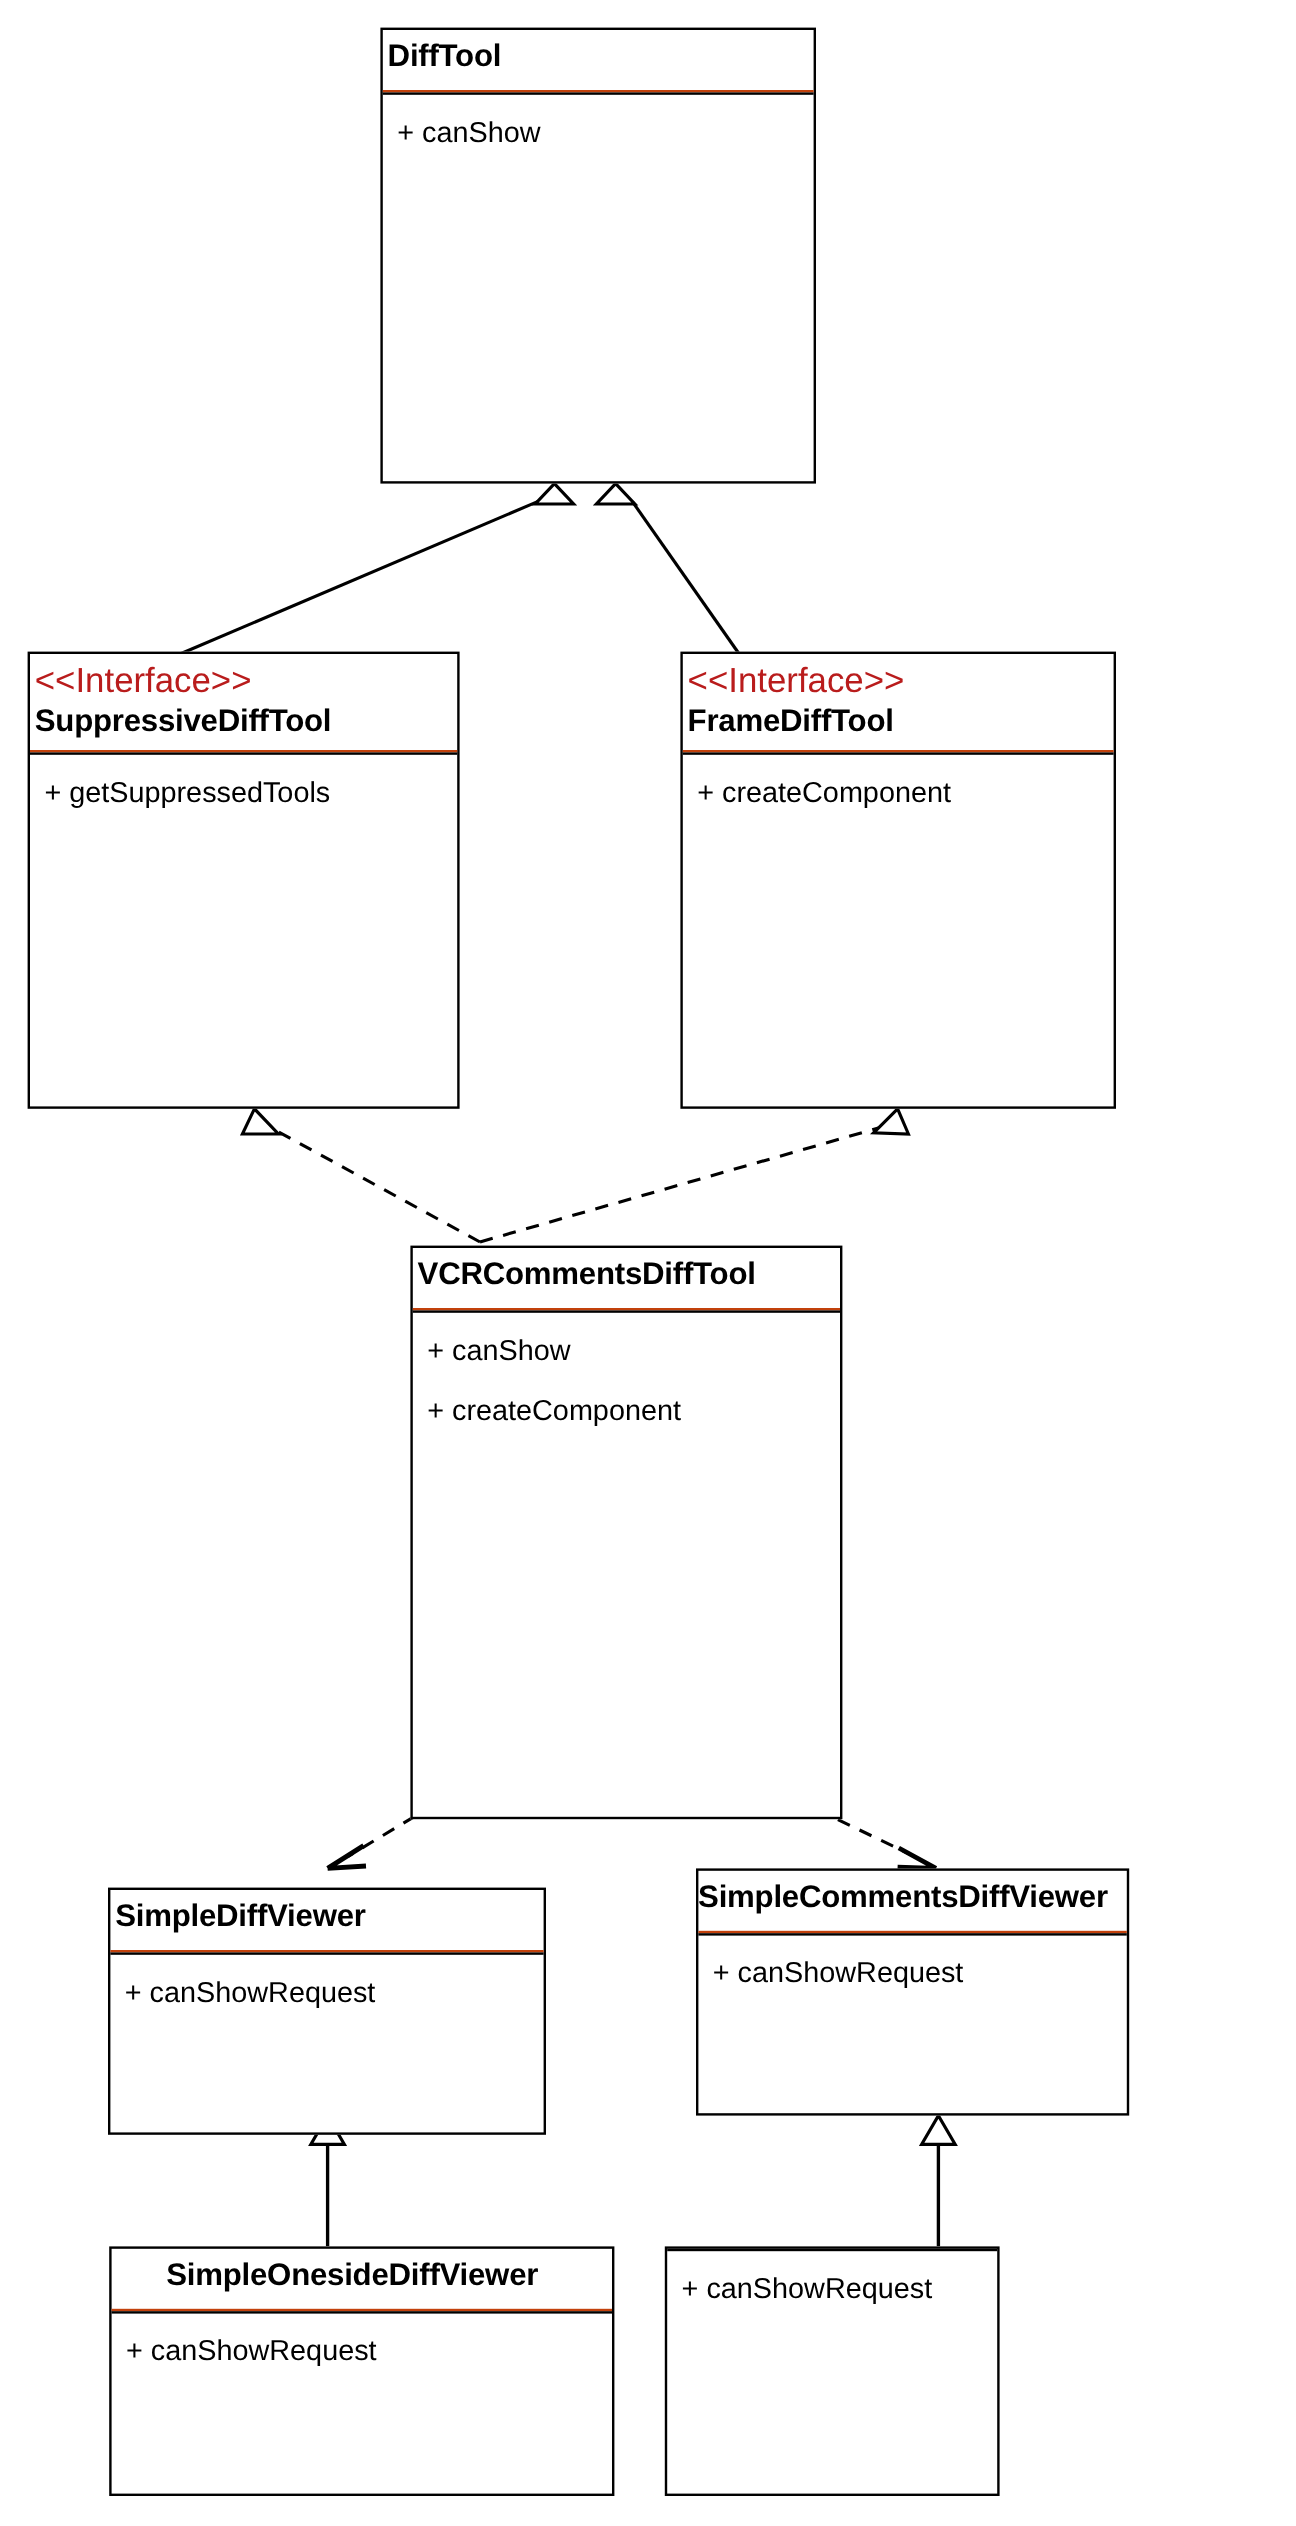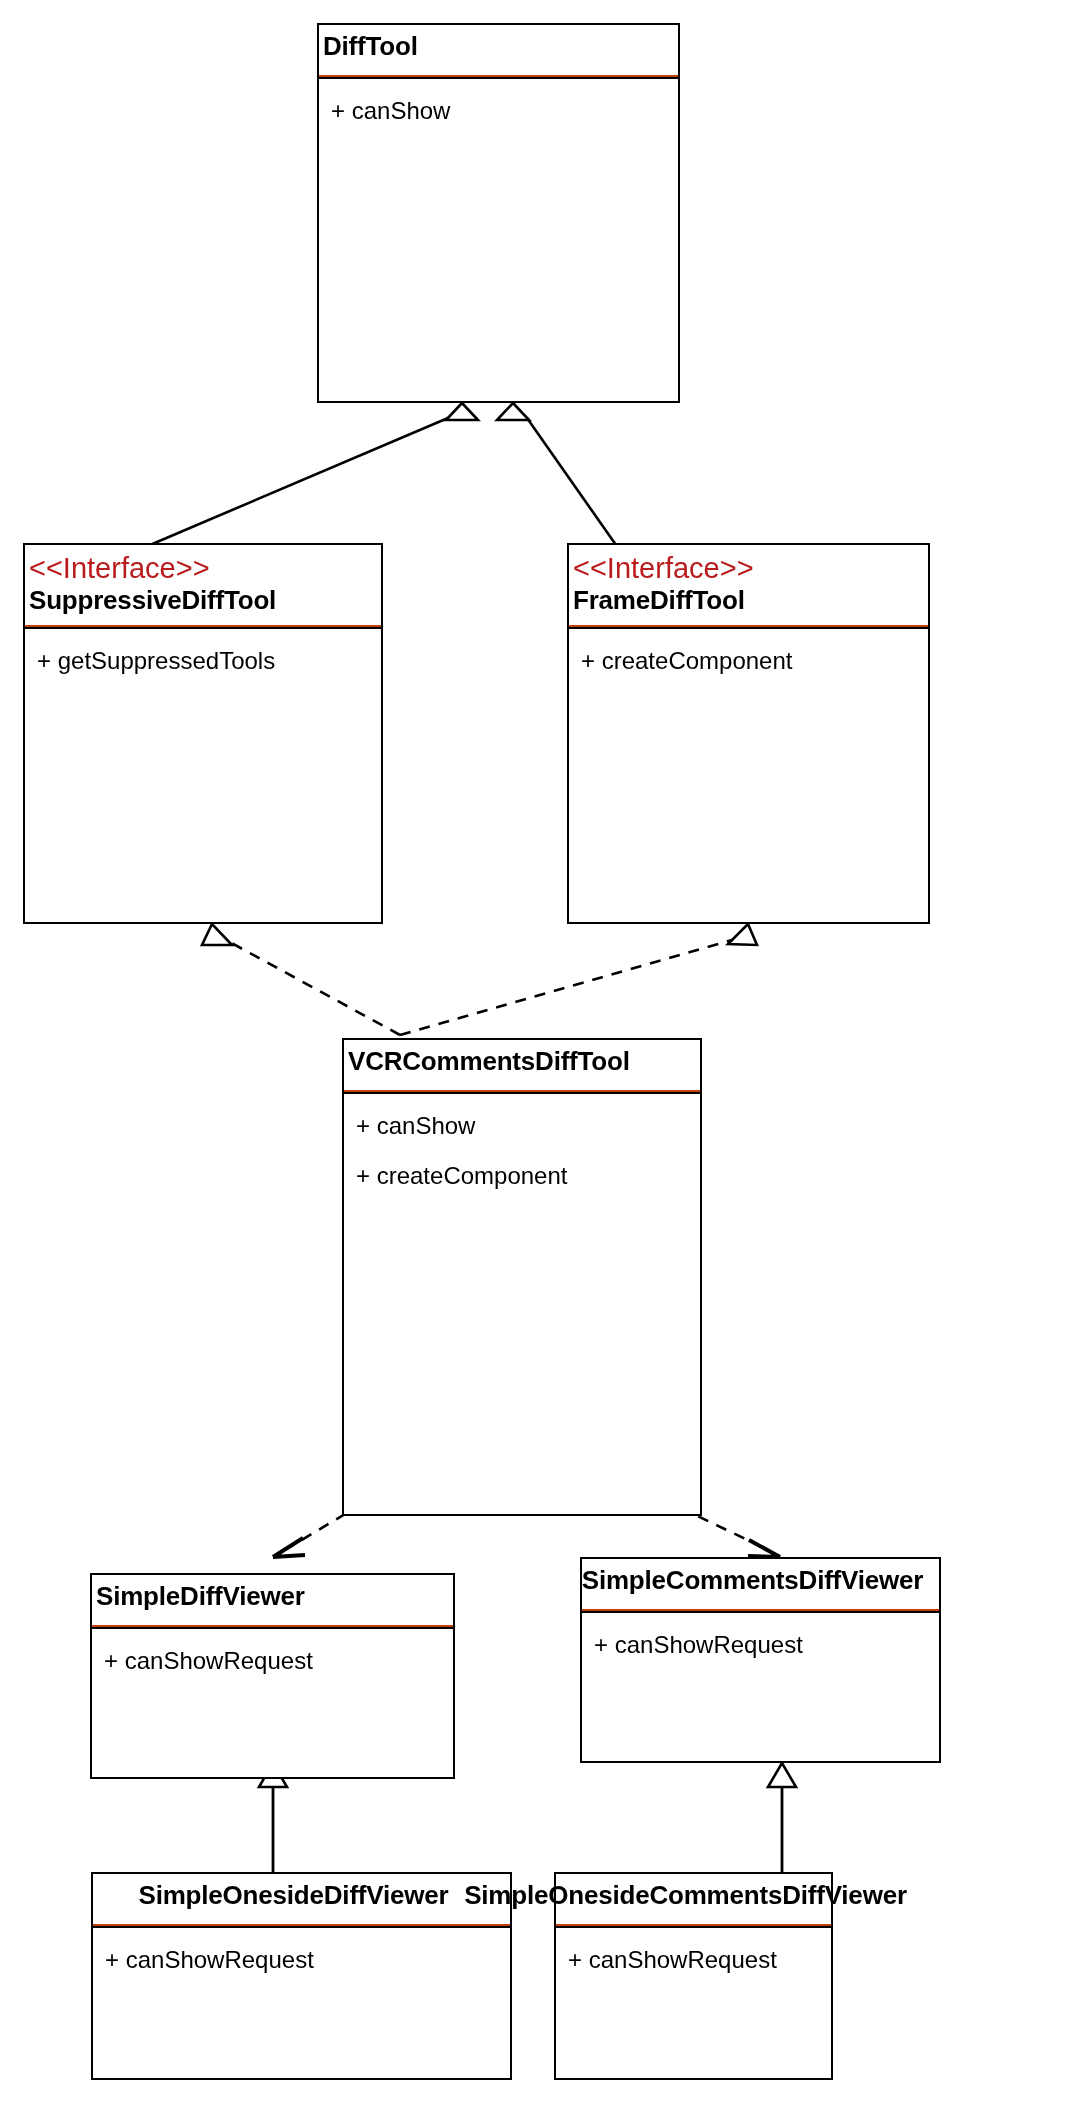--- a/index.html
+++ b/index.html
@@ -204,24 +204,19 @@
           <span>SimpleOnesideDiffViewer</span>
         </span>
     </div>
     <div class="uml-sep"></div>
     <div class="uml-members">
       <div class="uml-member">+ canShowRequest</div>
     </div>
   </div>
 
   <div class="uml-class" style="left:554px; top:1872px; width:279px; height:208px;">
-    <div class="uml-header" style="height:52px;">
-      <span class="uml-name overflow">
-          <span>SimpleOnesideCommentsDiffViewer</span>
-        </span>
-    </div>
     <div class="uml-sep"></div>
     <div class="uml-members">
       <div class="uml-member">+ canShowRequest</div>
     </div>
   </div>
 
 </div>
 
 </body></html>

